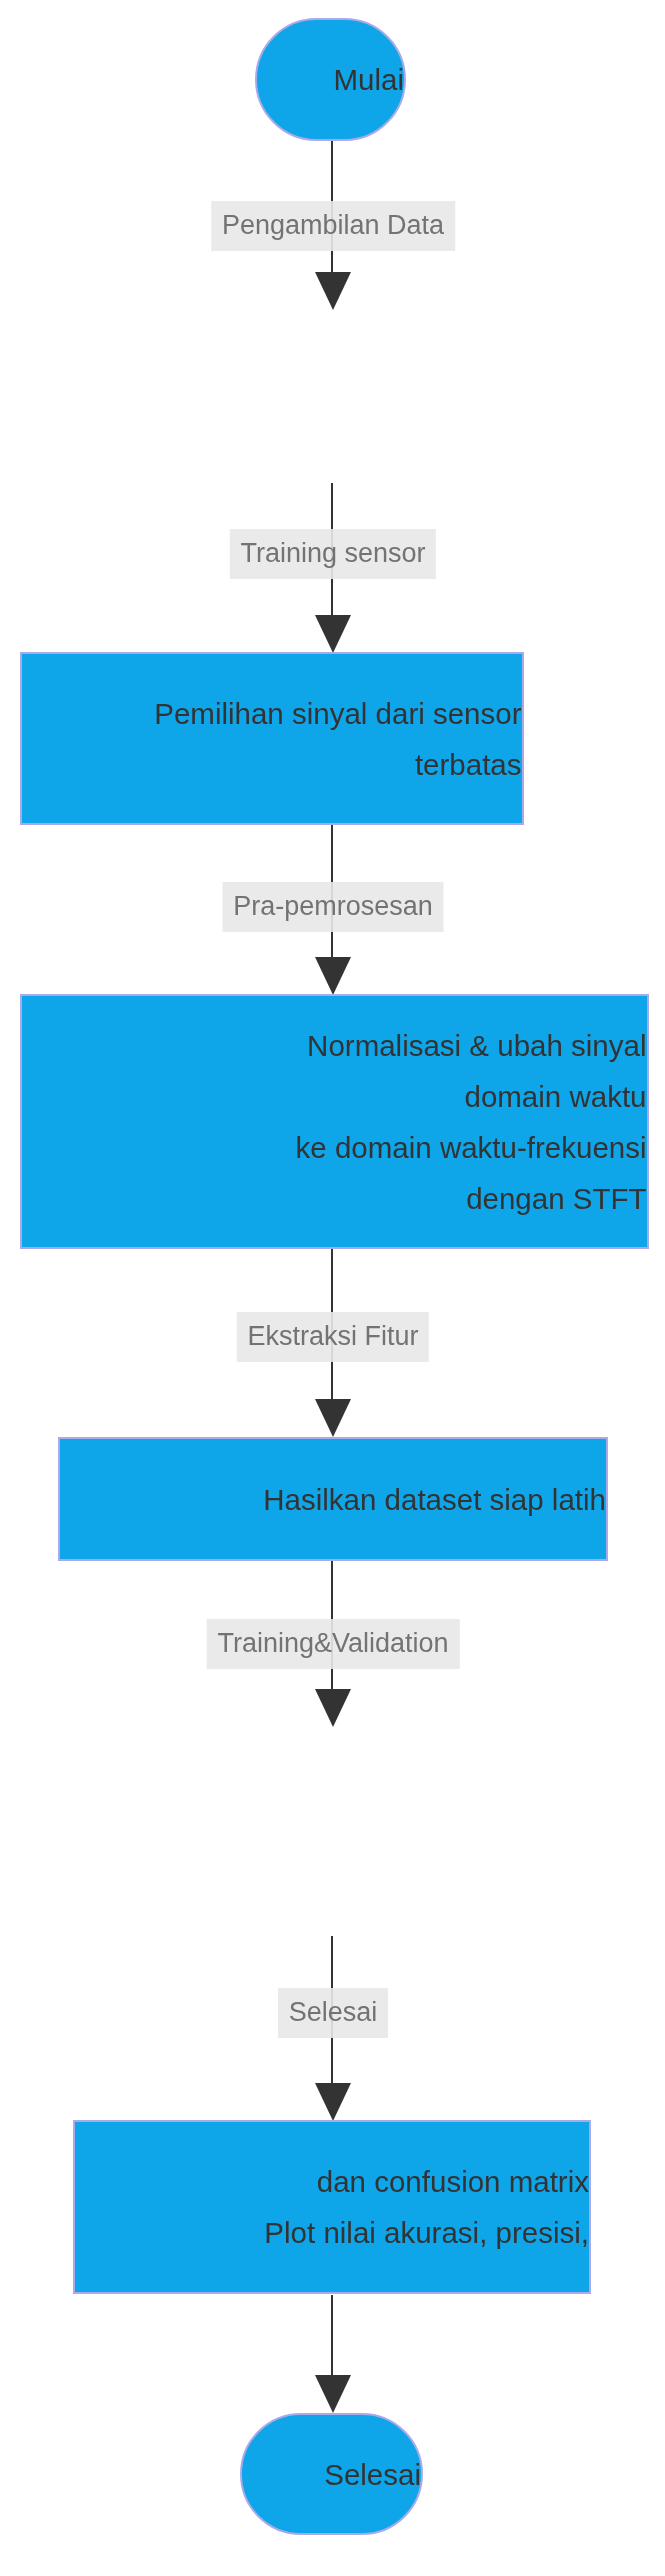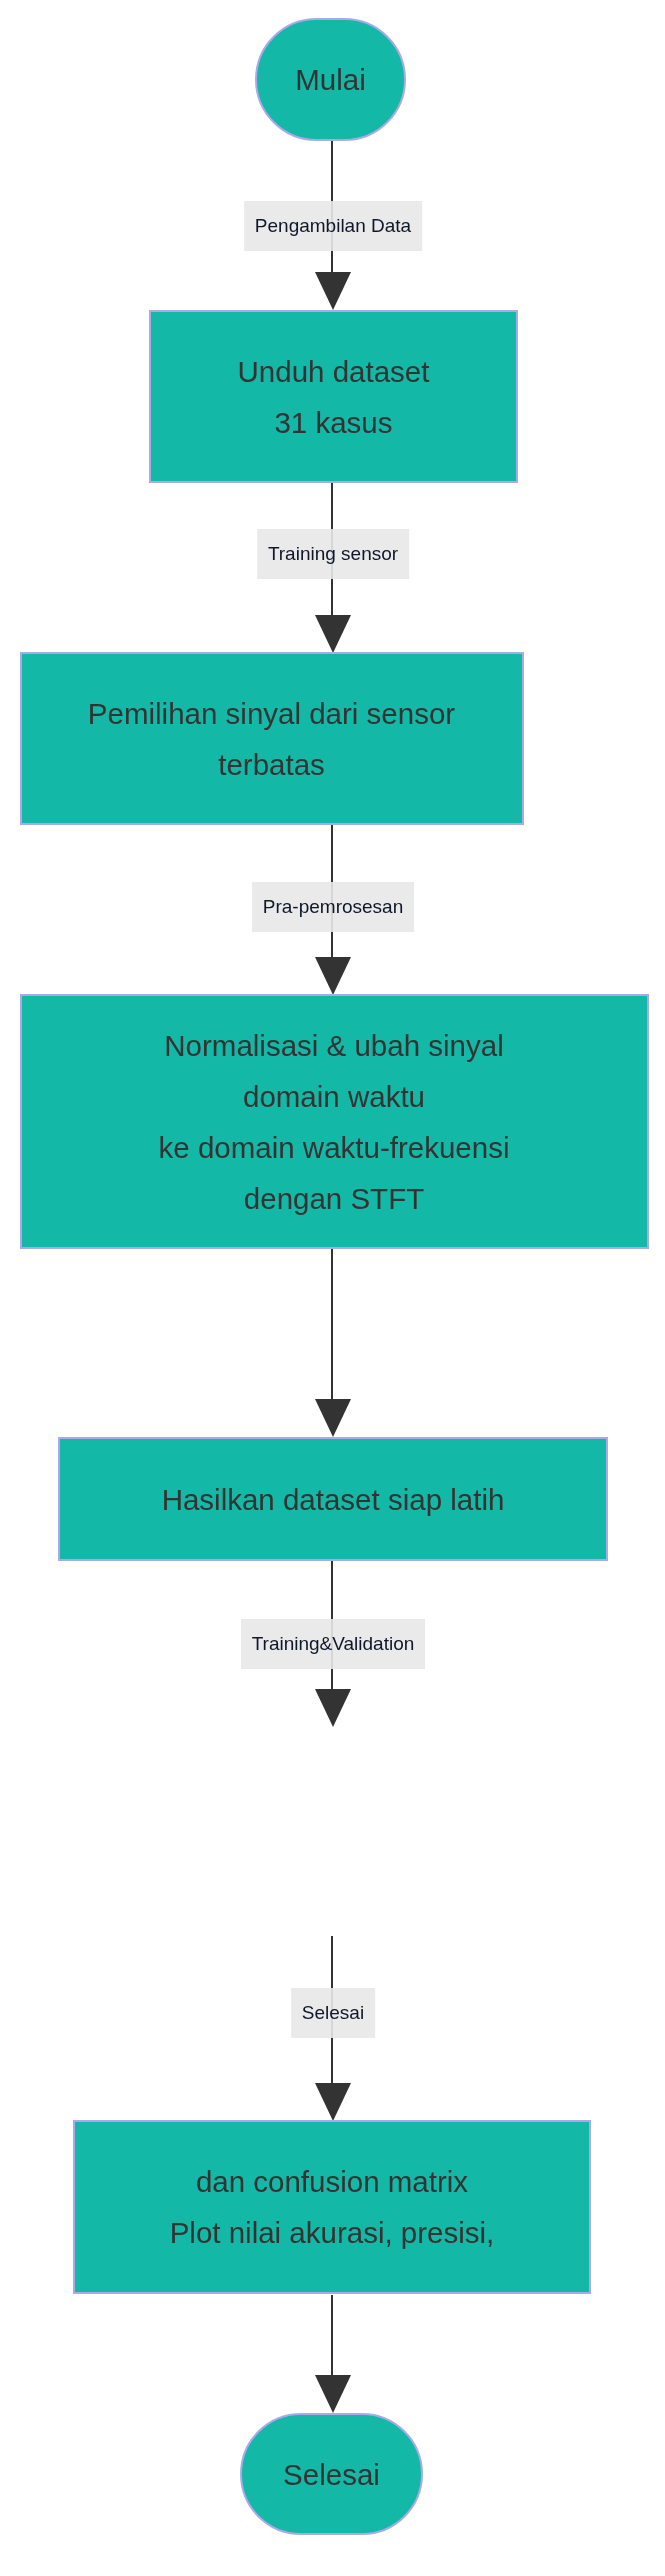--- a/index.html
+++ b/index.html
@@ -9,28 +9,28 @@
     height:2576px;
     background:#ffffff;
     font-family:"Liberation Sans","DejaVu Sans",sans-serif;
     color:#333333;
     overflow:hidden;
   }
   
   .node{
     position:absolute;
     box-sizing:border-box;
-    background:#14b8a6;
+    background:#0ea5e9;
     border:2px solid #AAAAEB;
     color:#333333;
     font-size:29.5px;
     line-height:51px;
     display:flex;
     flex-direction:column;
-    align-items:center;
+    align-items:flex-end;
     justify-content:center;
     text-align:center;
     white-space:nowrap;
   }
   .stadium{border-radius:670px;}
   
   .eline{
     position:absolute;
     left:331px;
     width:2px;
@@ -42,22 +42,22 @@
     width:0;height:0;
     border-left:18px solid transparent;
     border-right:18px solid transparent;
     border-top:38px solid #333333;
   }
   .elabel{
     position:absolute;
     left:50%;
     transform:translateX(-50%);
     background:rgba(232,232,232,0.9);
-    color:#0f172a;
-    font-size:19px;
+    color:#737373;
+    font-size:27px;
     line-height:39px;
     padding:5.4px 10.7px;
     white-space:nowrap;
     text-align:right;
   }
 </style>
 </head>
 <body>
 
 <div class="canvas">
@@ -69,40 +69,37 @@
   <div class="eline" style="top:483px;height:132px"></div>
   <div class="ahead" style="top:615px"></div>
   <div class="elabel" style="top:529px">Training sensor</div>
 
   <div class="eline" style="top:825px;height:132px"></div>
   <div class="ahead" style="top:957px"></div>
   <div class="elabel" style="top:882px">Pra-pemrosesan</div>
 
   <div class="eline" style="top:1249px;height:150px"></div>
   <div class="ahead" style="top:1399px"></div>
+  <div class="elabel" style="top:1312px">Ekstraksi Fitur</div>
 
   <div class="eline" style="top:1561px;height:128px"></div>
   <div class="ahead" style="top:1689px"></div>
   <div class="elabel" style="top:1619px">Training&amp;Validation</div>
 
   <div class="eline" style="top:1936px;height:147px"></div>
   <div class="ahead" style="top:2083px"></div>
   <div class="elabel" style="top:1988px">Selesai</div>
 
   <div class="eline" style="top:2295px;height:81px"></div>
   <div class="ahead" style="top:2375px"></div>
 
   <div class="node stadium" style="left:255px;top:18px;width:151px;height:123px">
     <span>Mulai</span>
   </div>
 
-  <div class="node" style="left:149px;top:310px;width:369px;height:173px">
-    <span>Unduh dataset</span>
-    <span>31 kasus</span>
-  </div>
 
   <div class="node" style="left:19.5px;top:652px;width:504px;height:173px">
     <span>Pemilihan sinyal dari sensor</span>
     <span>terbatas</span>
   </div>
 
   <div class="node" style="left:19.5px;top:994px;width:629px;height:255px">
     <span>Normalisasi &amp; ubah sinyal</span>
     <span>domain waktu</span>
     <span>ke domain waktu-frekuensi</span>

